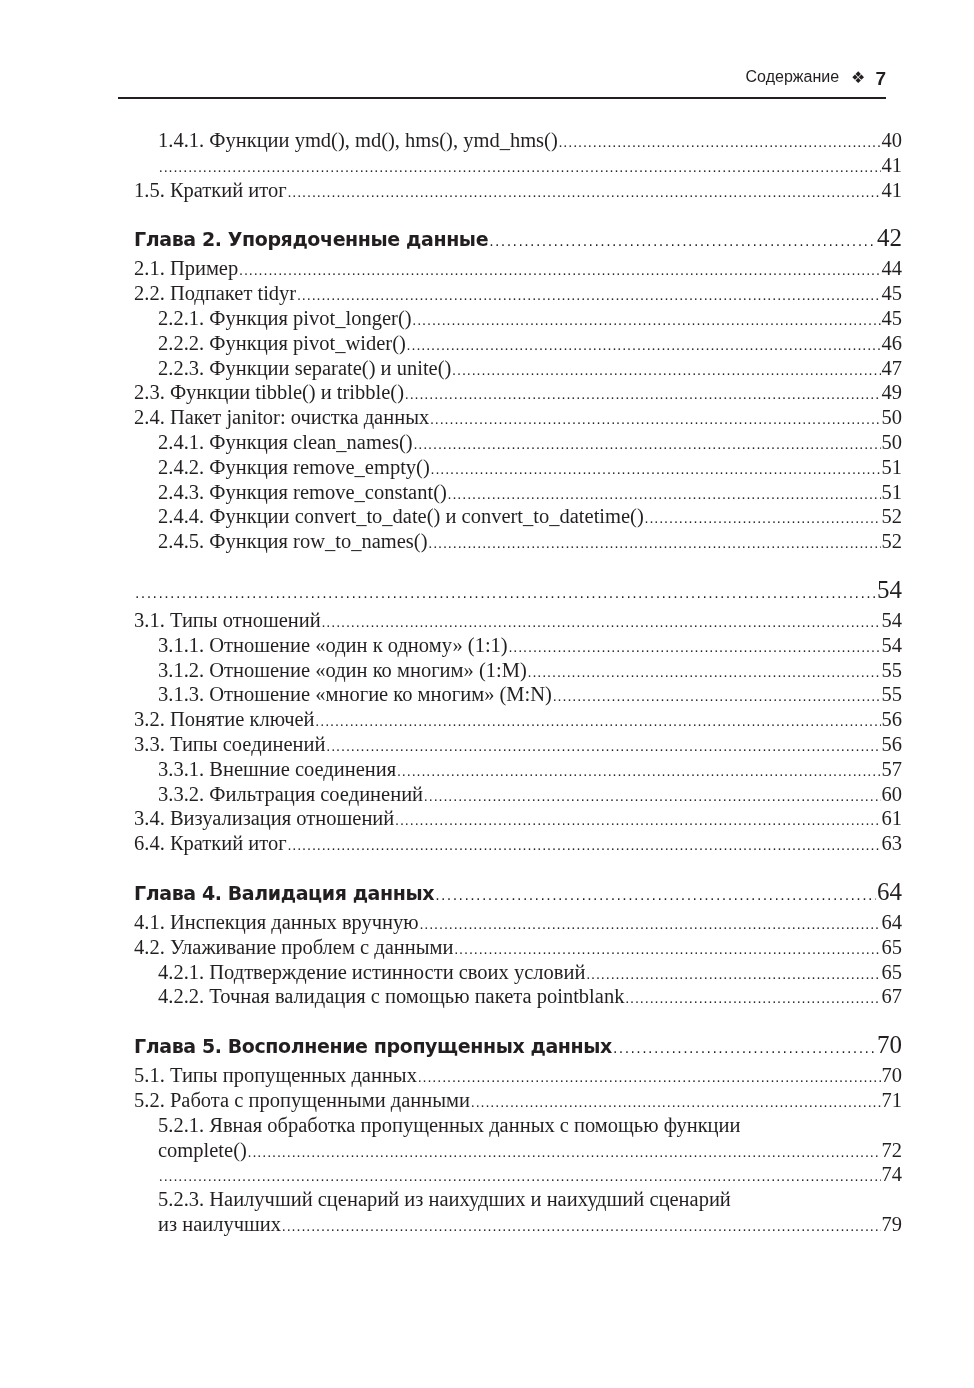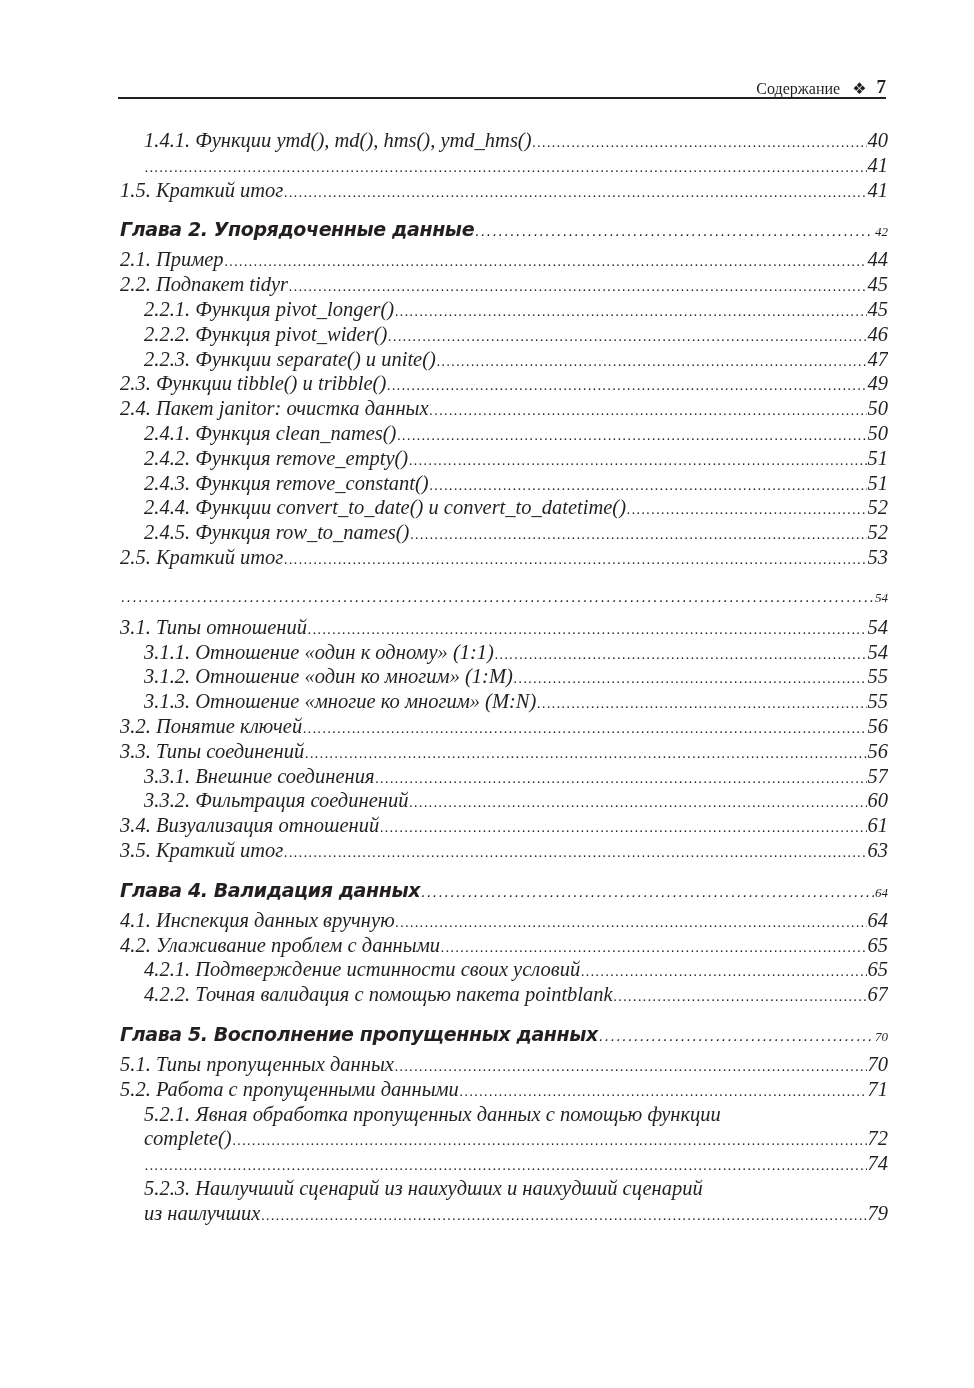--- a/index.html
+++ b/index.html
@@ -1,47 +1,47 @@
 <!DOCTYPE html>
 <html><head>
 <meta charset="utf-8">
 <style>
   html, body { margin: 0; padding: 0; background: #ffffff; }
   body { width: 974px; height: 1388px; position: relative; overflow: hidden; color: #231f20; }
   .header {
     position: absolute; left: 118px; top: 68px; width: 768px; height: 30px;
-    display: flex; justify-content: flex-end; align-items: flex-end;
-    font-family: Liberation Serif, serif;
+    display: flex; justify-content: flex-end; align-items: flex-start;
+    font-family: Liberation Sans, sans-serif;
   }
   .header .title { font-size: 16px; color: #231f20; }
   .header .sep { font-size: 16px; margin: 0 10px 0 12px; color: #231f20; }
   .header .pagenum { font-size: 19px; font-weight: bold; color: #231f20; }
   .rule { position: absolute; left: 118px; top: 97px; width: 768px; height: 2px; background: #231f20; }
 
-  .toc { position: absolute; left: 120px; top: 128px; width: 768px; font-style: italic; }
+  .toc { position: absolute; left: 134px; top: 128px; width: 768px; }
   .row {
     display: flex; align-items: baseline;
     font-family: "Liberation Serif", serif; font-size: 20.5px; line-height: 24.8px; height: 24.8px;
     white-space: nowrap; overflow: hidden;
   }
   .row.l2 { padding-left: 24px; }
   .row .label { flex: 0 0 auto; }
   .row .leader {
     flex: 1 1 auto; overflow: hidden; margin: 0 1px;
     font-size: 14px; letter-spacing: 1.4px; color: #231f20;
   }
   .row .leader::before {
     content: "................................................................................................................................................................................................................";
   }
   .row .page { flex: 0 0 auto; text-align: left; }
   .row.chapter {
     font-family: "DejaVu Sans", sans-serif; font-weight: bold; font-size: 19px;
-    height: 28px; line-height: 28px; margin-top: 13px; letter-spacing: -0.4px;
-  }
-  .row.chapter .page { font-family: "Liberation Serif", serif; font-weight: normal; font-size: 13px; letter-spacing: 0; }
+    height: 28px; line-height: 28px; margin-top: 22px; letter-spacing: -0.4px;
+  }
+  .row.chapter .page { font-family: "Liberation Serif", serif; font-weight: normal; font-size: 25px; letter-spacing: 0; }
   .row.chapter .leader { letter-spacing: 1.4px; font-weight: normal; }
   .row.wrap1 { padding-left: 24px; }
   .gap { height: 4px; }
 </style>
 </head>
 <body>
 
 <div class="header">
   <span class="title">Содержание</span>
   <span class="sep">❖</span>
@@ -123,25 +123,20 @@
     <div class="row l2">
       <span class="label">2.4.4. Функции convert_to_date() и convert_to_datetime()</span>
       <span class="leader"></span>
       <span class="page">52</span>
     </div>
     <div class="row l2">
       <span class="label">2.4.5. Функция row_to_names()</span>
       <span class="leader"></span>
       <span class="page">52</span>
     </div>
-    <div class="row l1">
-      <span class="label">2.5. Краткий итог</span>
-      <span class="leader"></span>
-      <span class="page">53</span>
-    </div>
     <div class="row chapter">
       <span class="leader"></span>
       <span class="page">54</span>
     </div>
     <div class="gap"></div>
     <div class="row l1">
       <span class="label">3.1. Типы отношений</span>
       <span class="leader"></span>
       <span class="page">54</span>
     </div>
@@ -179,21 +174,21 @@
       <span class="label">3.3.2. Фильтрация соединений</span>
       <span class="leader"></span>
       <span class="page">60</span>
     </div>
     <div class="row l1">
       <span class="label">3.4. Визуализация отношений</span>
       <span class="leader"></span>
       <span class="page">61</span>
     </div>
     <div class="row l1">
-      <span class="label">3.5. Краткий итог</span>
+      <span class="label">6.4. Краткий итог</span>
       <span class="leader"></span>
       <span class="page">63</span>
     </div>
     <div class="row chapter">
       <span class="label">Глава 4. Валидация данных</span>
       <span class="leader"></span>
       <span class="page">64</span>
     </div>
     <div class="gap"></div>
     <div class="row l1">

